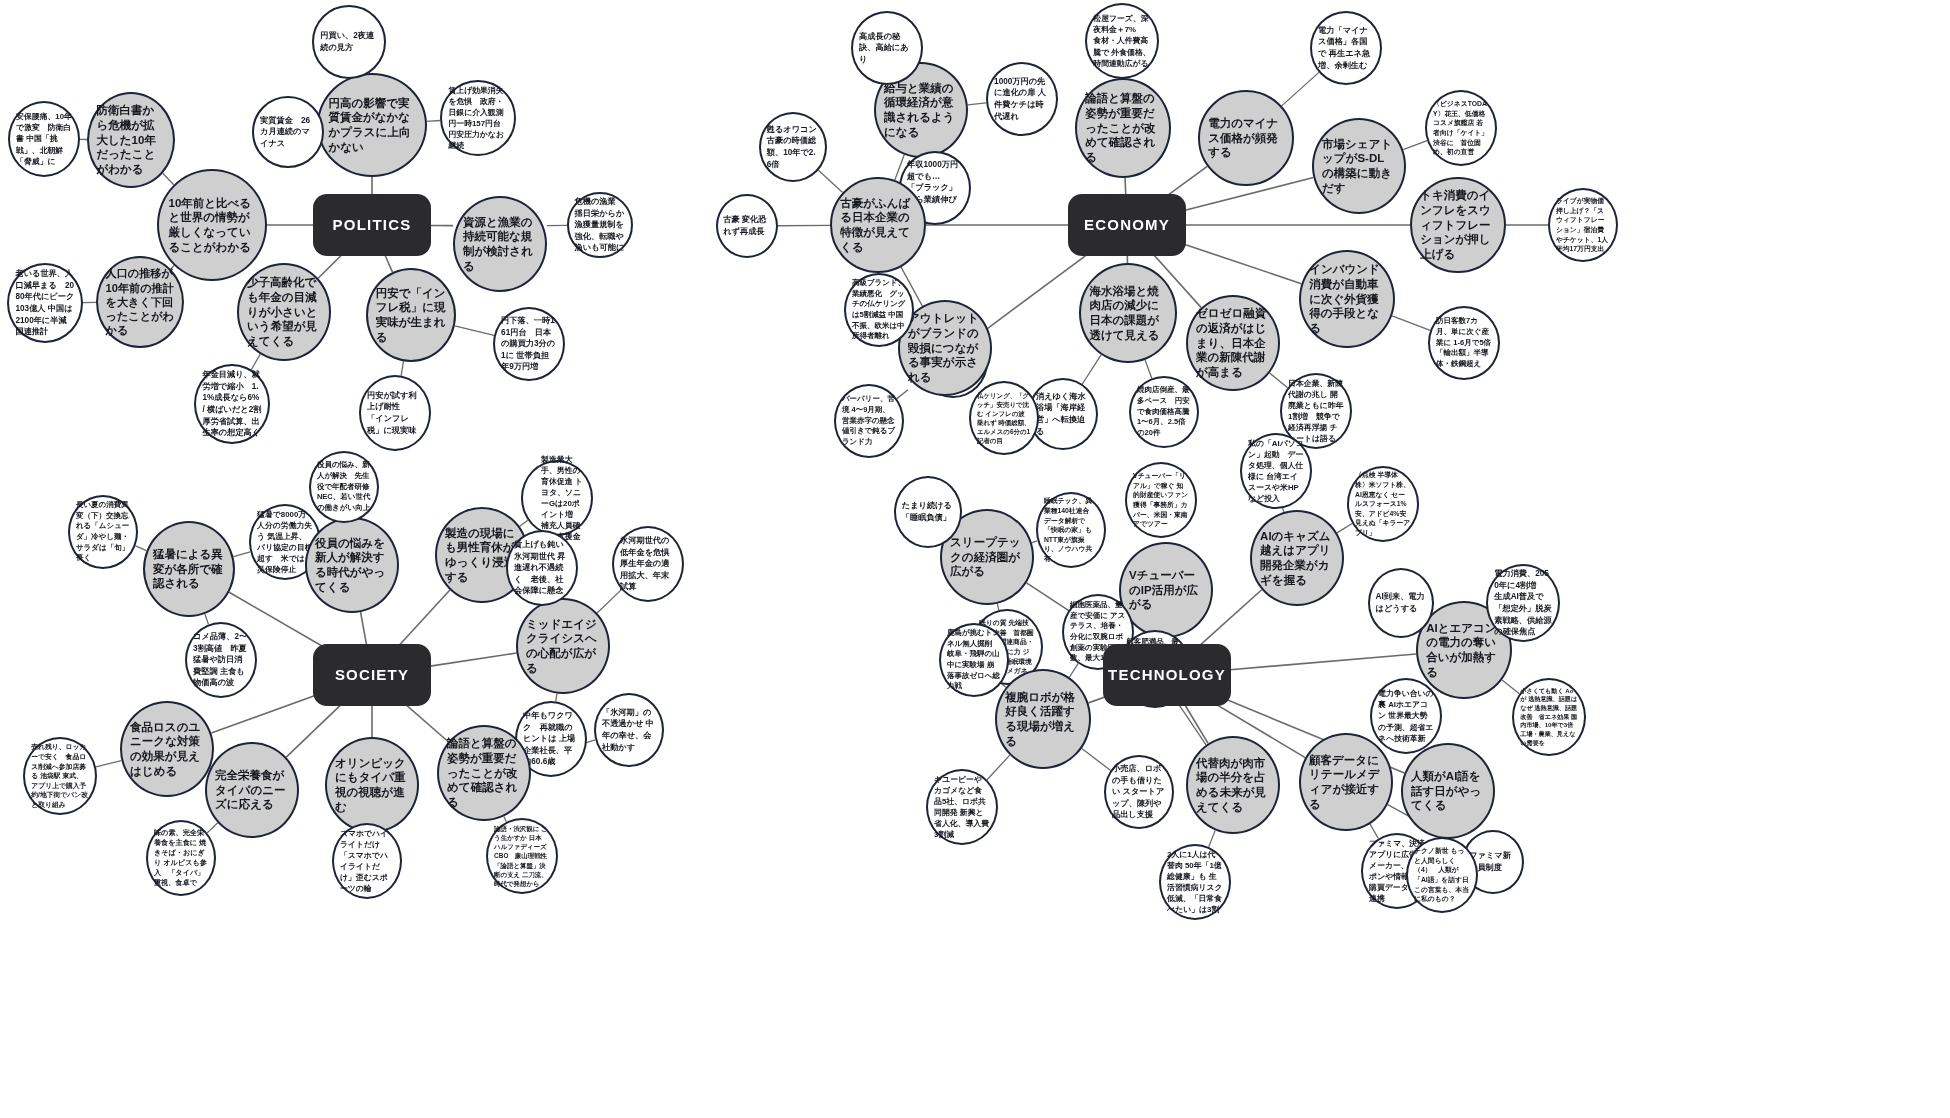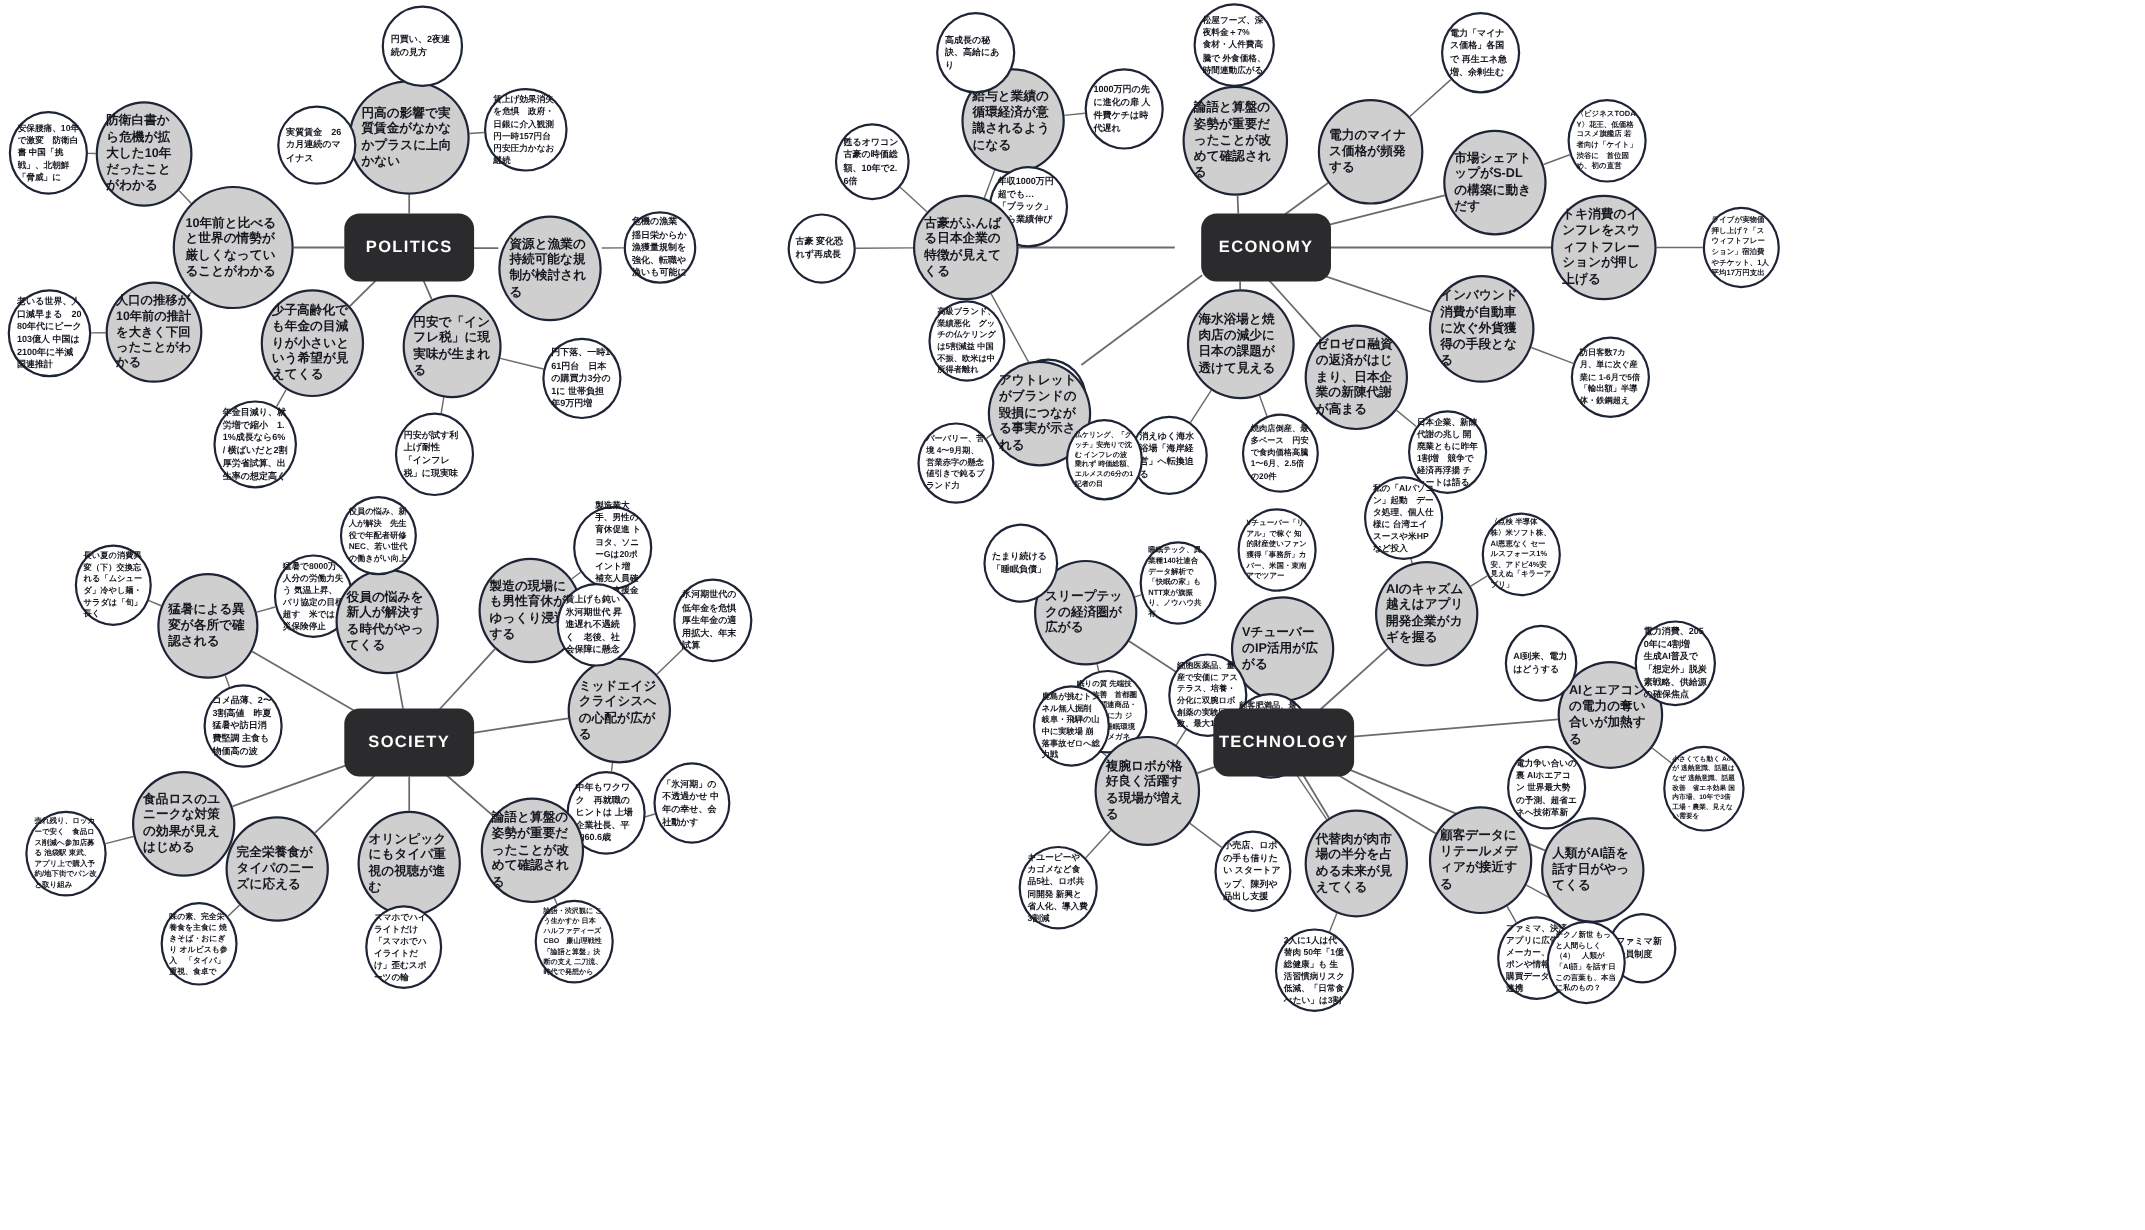--- a/index.html
+++ b/index.html
@@ -126,21 +126,21 @@
       <line x1="1370.1046584521825" y1="824.0649922008674" x2="1378.367992309142" y2="838.4853199120321" stroke="#6b6b6b" stroke-width="1.3"></line>
       <line x1="1387.6649487386194" y1="804.6748020346229" x2="1465.577658246895" y2="847.0762765969496" stroke="#6b6b6b" stroke-width="1.3"></line>
       <line x1="1215.7098531725835" y1="695.1079820925968" x2="1404.4251581887247" y2="773.011809074349" stroke="#6b6b6b" stroke-width="1.6"></line>
       <line x1="1444.5805148238326" y1="838.8727924663455" x2="1444.706603527308" y2="837.1075506176886" stroke="#6b6b6b" stroke-width="1.3"></line>
       <line x1="1424.6665141008734" y1="749.3330608944168" x2="1424.31889544971" y2="748.7123133030537" stroke="#6b6b6b" stroke-width="1.3"></line>
     </svg>
   <div id="node-layer">
       <div class="node n1" style="left: 317px; top: 73px; width: 110px; height: 104px;">
         <span class="txt">円高の影響で実質賃金がなかなかプラスに上向かない</span>
       </div>
-      <div class="node n2" style="left: 347px; top: 5px; width: 74px; height: 74px;">
+      <div class="node n2" style="left: 312px; top: 5px; width: 74px; height: 74px;">
         <span class="txt">円買い、2夜連続の見方</span>
       </div>
       <div class="node n2" style="left: 252px; top: 96px; width: 72px; height: 72px;">
         <span class="txt">実質賃金　26カ月連続のマイナス</span>
       </div>
       <div class="node n2" style="left: 440px; top: 80px; width: 76px; height: 76px;">
         <span class="txt" style="font-size: 7.85px;">賃上げ効果消失を危惧　政府・日銀に介入観測 円一時157円台　円安圧力かなお継続</span>
       </div>
       <div class="node n1" style="left: 157px; top: 169px; width: 110px; height: 112px;">
         <span class="txt">10年前と比べると世界の情勢が厳しくなっていることがわかる</span>
@@ -240,21 +240,21 @@
       </div>
       <div class="node n2" style="left: 1129px; top: 376px; width: 70px; height: 72px;">
         <span class="txt" style="font-size: 7.5px;">焼肉店倒産、最多ペース　円安で食肉価格高騰 1〜6月、2.5倍の20件</span>
       </div>
       <div class="node n1" style="left: 1186px; top: 295px; width: 94px; height: 96px;">
         <span class="txt">ゼロゼロ融資の返済がはじまり、日本企業の新陳代謝が高まる</span>
       </div>
       <div class="node n2" style="left: 1280px; top: 373px; width: 72px; height: 76px;">
         <span class="txt" style="font-size: 7.85px;">日本企業、新陳代謝の兆し 開廃業ともに昨年1割増　競争で経済再浮揚 チャートは語る</span>
       </div>
-      <div class="node n1" style="left: 898px; top: 328px; width: 94px; height: 96px;">
+      <div class="node n1" style="left: 898px; top: 300px; width: 94px; height: 96px;">
         <span class="txt">アウトレットがブランドの毀損につながる事実が示される</span>
       </div>
       <div class="node n2" style="left: 844px; top: 273px; width: 70px; height: 74px;">
         <span class="txt" style="font-size: 7.5px;">高級ブランド、業績悪化　グッチの仏ケリングは5割減益 中国不振、欧米は中所得者離れ</span>
       </div>
       <div class="node n2" style="left: 834px; top: 384px; width: 70px; height: 74px;">
         <span class="txt" style="font-size: 7.5px;">バーバリー、苦境 4〜9月期、営業赤字の懸念　値引きで鈍るブランド力</span>
       </div>
       <div class="node n2" style="left: 969px; top: 381px; width: 70px; height: 74px;">
         <span class="txt" style="font-size: 6.45px;">仏ケリング、「グッチ」安売りで沈む インフレの波乗れず 時価総額、エルメスの6分の1 記者の目</span>
@@ -399,21 +399,21 @@
       </div>
       <div class="node n2" style="left: 1406px; top: 837px; width: 72px; height: 76px;">
         <span class="txt" style="font-size: 6.8px;">テクノ新世 もっと人間らしく（4）　人類が「AI語」を話す日 この言葉も、本当に私のもの？</span>
       </div>
       <div class="node n2" style="left: 1370px; top: 678px; width: 72px; height: 76px;">
         <span class="txt" style="font-size: 7.85px;">電力争い合いの裏 AIホエアコン 世界最大勢の予測、超省エネへ技術革新</span>
       </div>
       <div class="node hub" style="left: 313px; top: 194px; width: 118px; height: 62px;">
         <span class="txt">POLITICS</span>
       </div>
-      <div class="node hub" style="left: 1068px; top: 194px; width: 118px; height: 62px; margin-left: 24px;">
+      <div class="node hub" style="left: 1068px; top: 194px; width: 118px; height: 62px;">
         <span class="txt">ECONOMY</span>
       </div>
       <div class="node hub" style="left: 313px; top: 644px; width: 118px; height: 62px;">
         <span class="txt">SOCIETY</span>
       </div>
       <div class="node hub" style="left: 1103px; top: 644px; width: 128px; height: 62px;">
         <span class="txt">TECHNOLOGY</span>
       </div>
     </div>
 </div>

